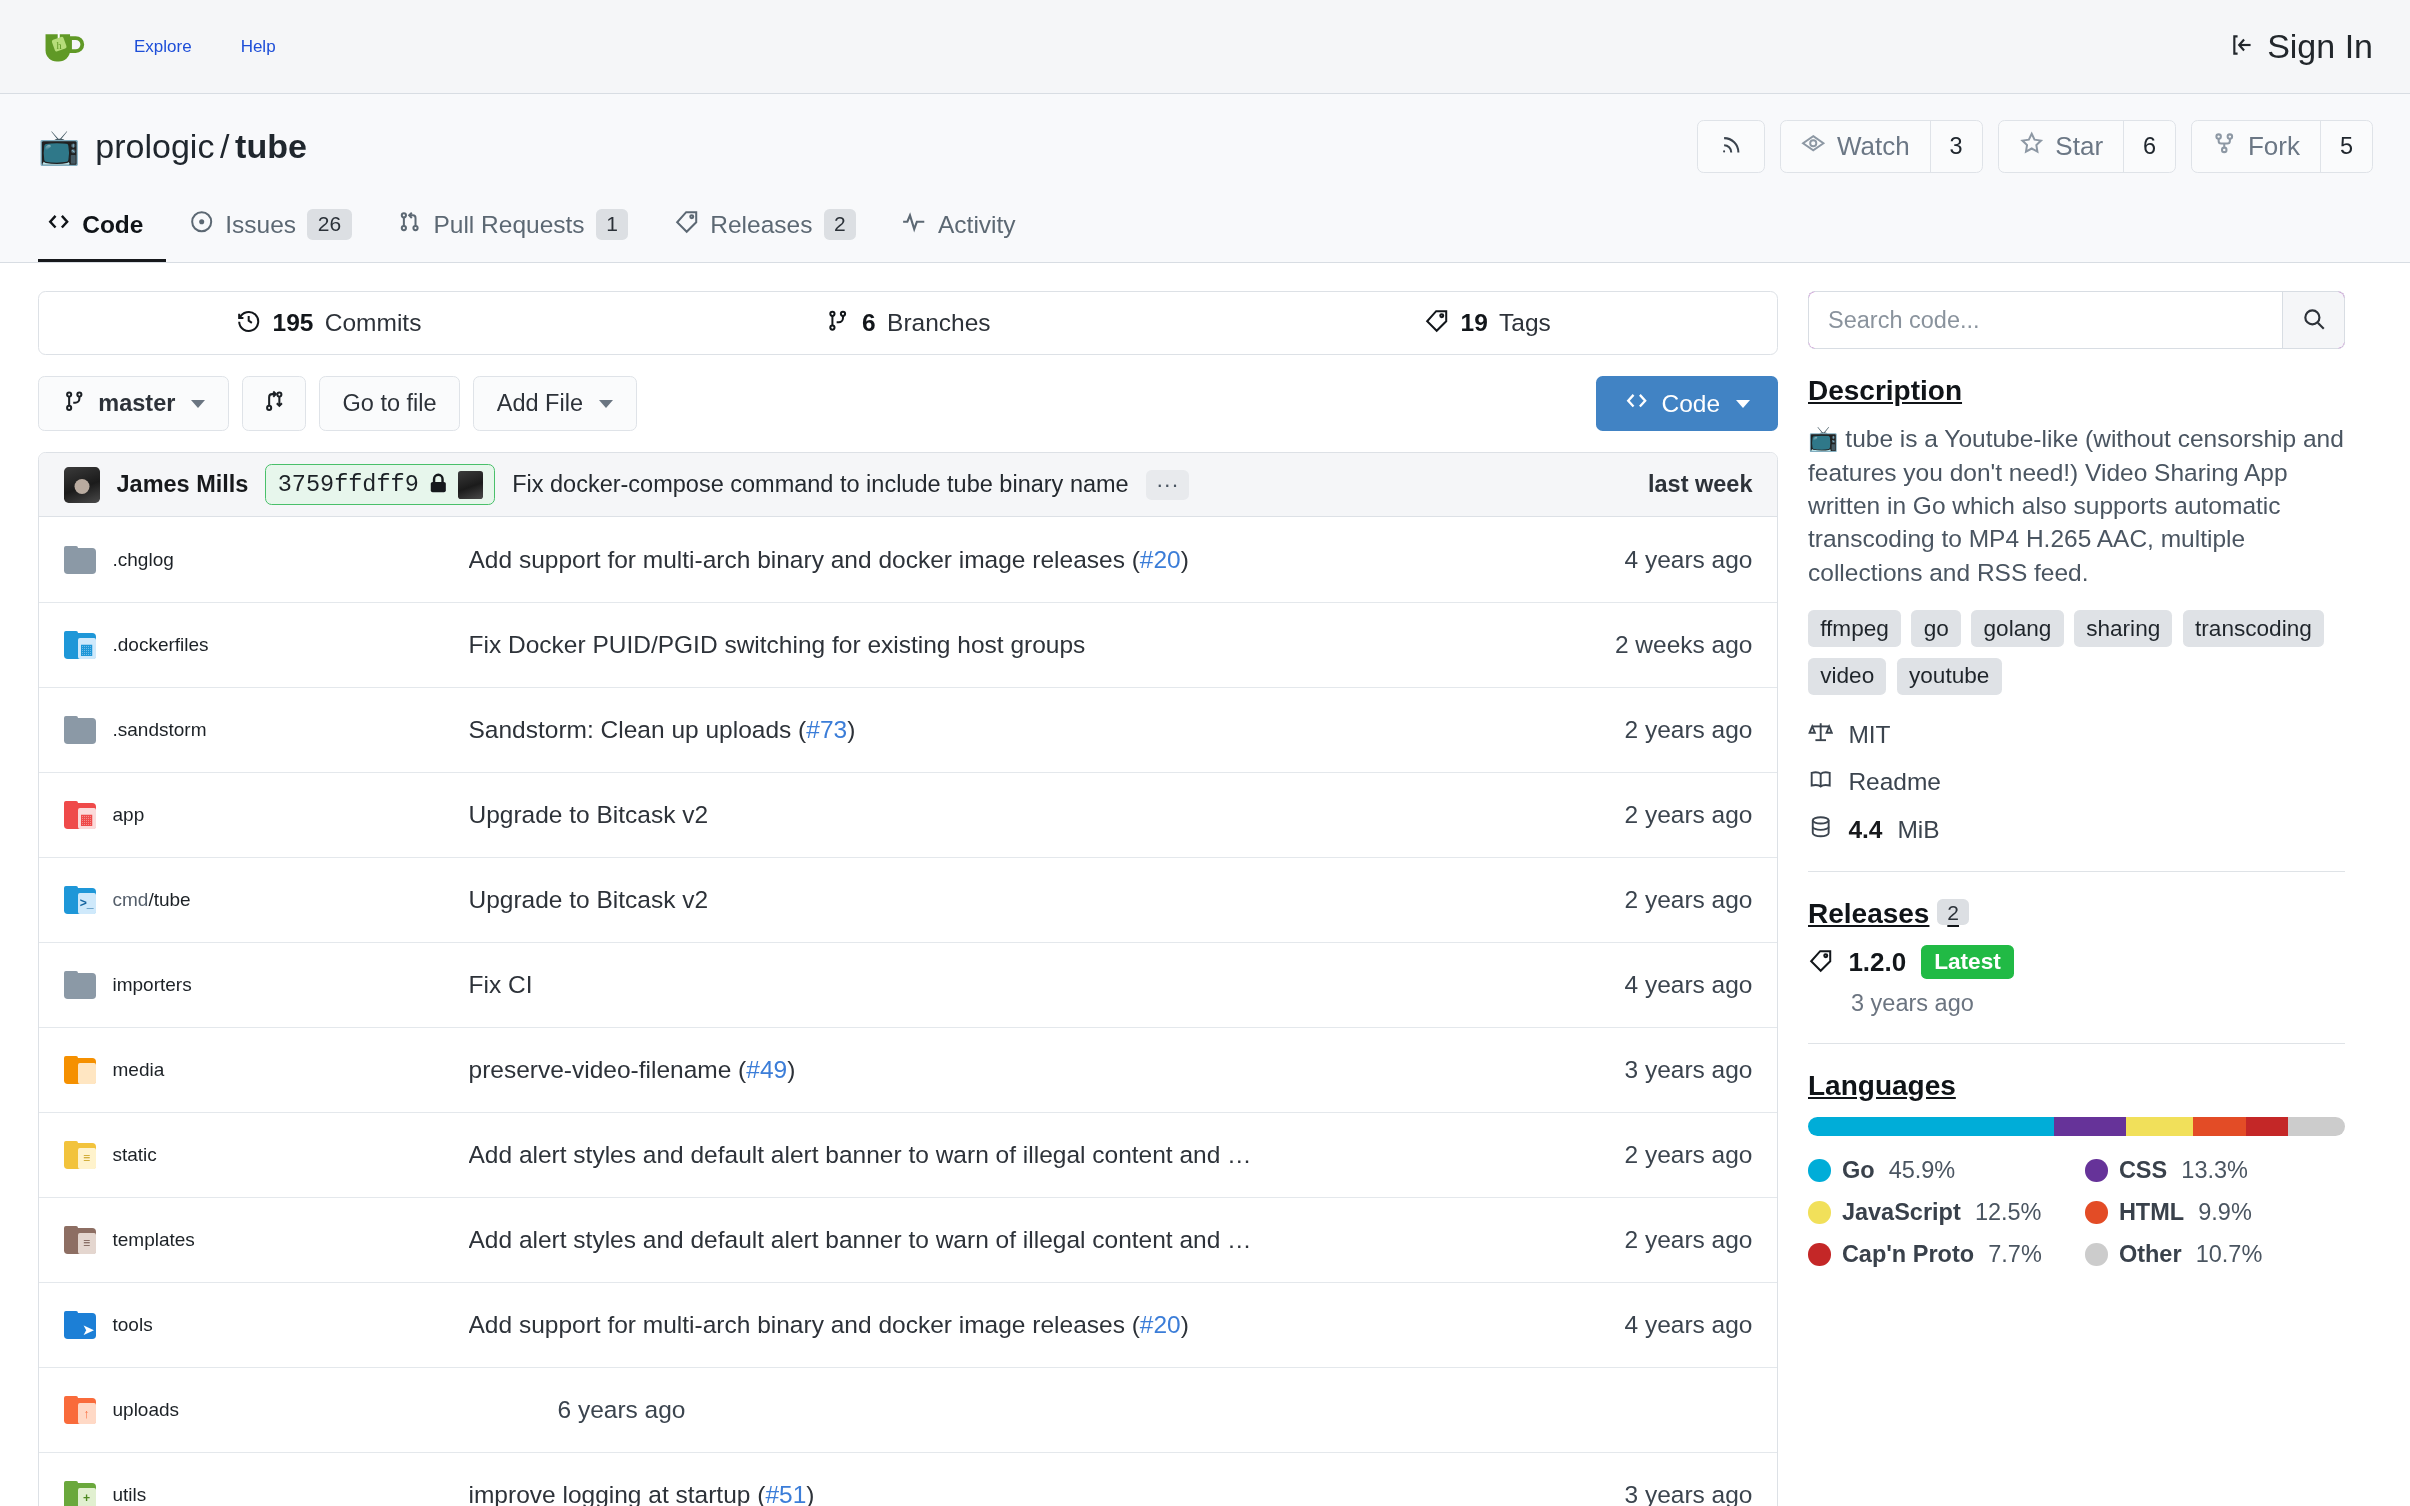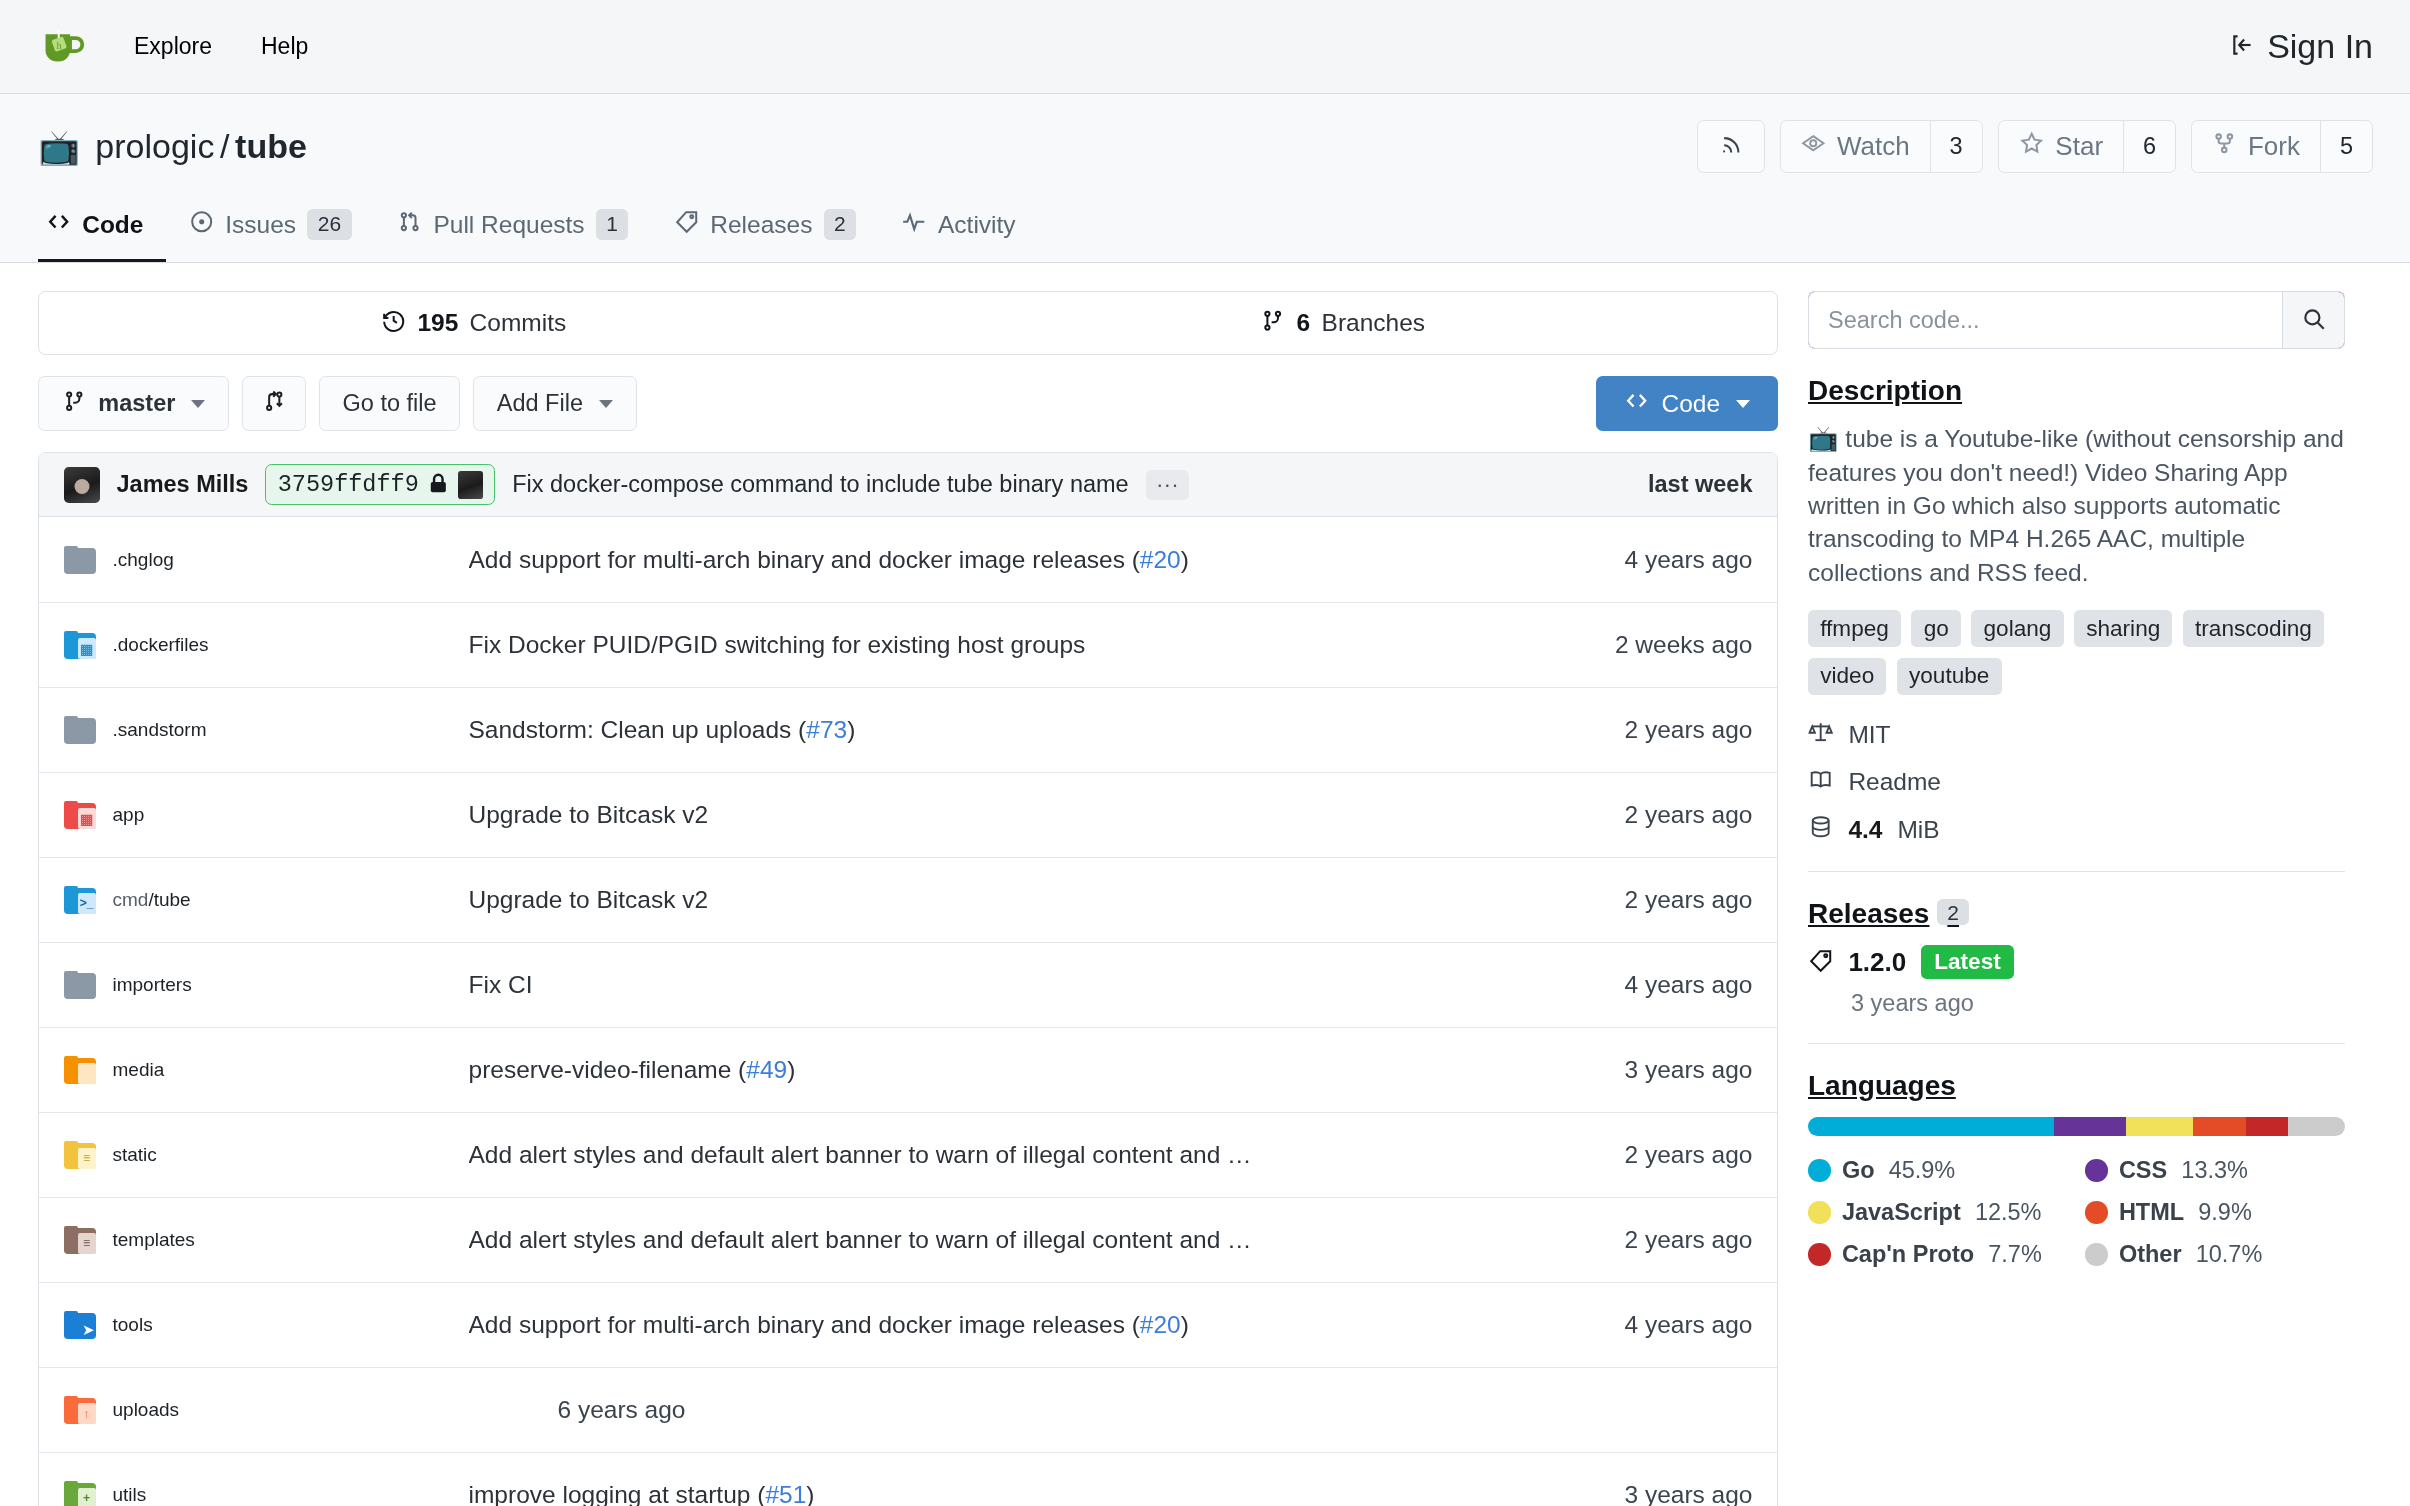--- a/index.html
+++ b/index.html
@@ -16,21 +16,21 @@
   .topnav {
     height: 94px;
     background: #f5f6f8;
     border-bottom: 0.9px solid #d8dde3;
     display: flex;
     align-items: center;
     padding: 0 38px;
   }
   .logo { width: 49px; height: 49px; margin-right: 47px; flex: 0 0 auto; }
   .topnav-links { display: flex; align-items: center; gap: 49px; }
-  .topnav-link { font-size: 23px; color: #000000; }
+  .topnav-link { font-size: 17px; color: #1d4ed8; }
   .topnav-right { margin-left: auto; display: flex; align-items: center; gap: 9.4px; }
   .signin { display: flex; align-items: center; gap: 11.3px; font-size: 34px; color: #22272c; }
 
   
   .repo-header {
     background: #f8f9fb;
     border-bottom: 0.9px solid #d8dde3;
     padding: 26px 38px 0 38px;
   }
   .repo-title-row { display: flex; align-items: center; }
@@ -406,20 +406,30 @@
             <circle cx="7" cy="5.5" r="2"></circle>
               <circle cx="17" cy="5.5" r="2"></circle>
               <circle cx="7" cy="18.5" r="2"></circle>
             <path d="M7 7.5v9"></path>
               <path d="M17 7.5v2a4 4 0 0 1-4 4h-2"></path>
           </svg>
         </span>
         <b>6</b>
         <span>Branches</span>
       </a>
+      <a class="stat-cell">
+        <span>
+          <svg viewBox="0 0 24 24" width="25.4" height="25.4" fill="none" stroke="#12161a" stroke-width="1.9">
+            <path d="M11.5 3H21v9.5L12 21.5 3 12.5z"></path>
+              <circle cx="16.8" cy="7.3" r="1.4"></circle>
+          </svg>
+        </span>
+        <b>19</b>
+        <span>Tags</span>
+      </a>
     </div>
 
     <div class="toolbar">
       <button class="tb-btn branch">
         <span>
           <svg viewBox="0 0 24 24" width="24.5" height="24.5" fill="none" stroke="#1c2126" stroke-width="2">
             <circle cx="7" cy="5.5" r="2"></circle>
               <circle cx="17" cy="5.5" r="2"></circle>
               <circle cx="7" cy="18.5" r="2"></circle>
             <path d="M7 7.5v9"></path>

